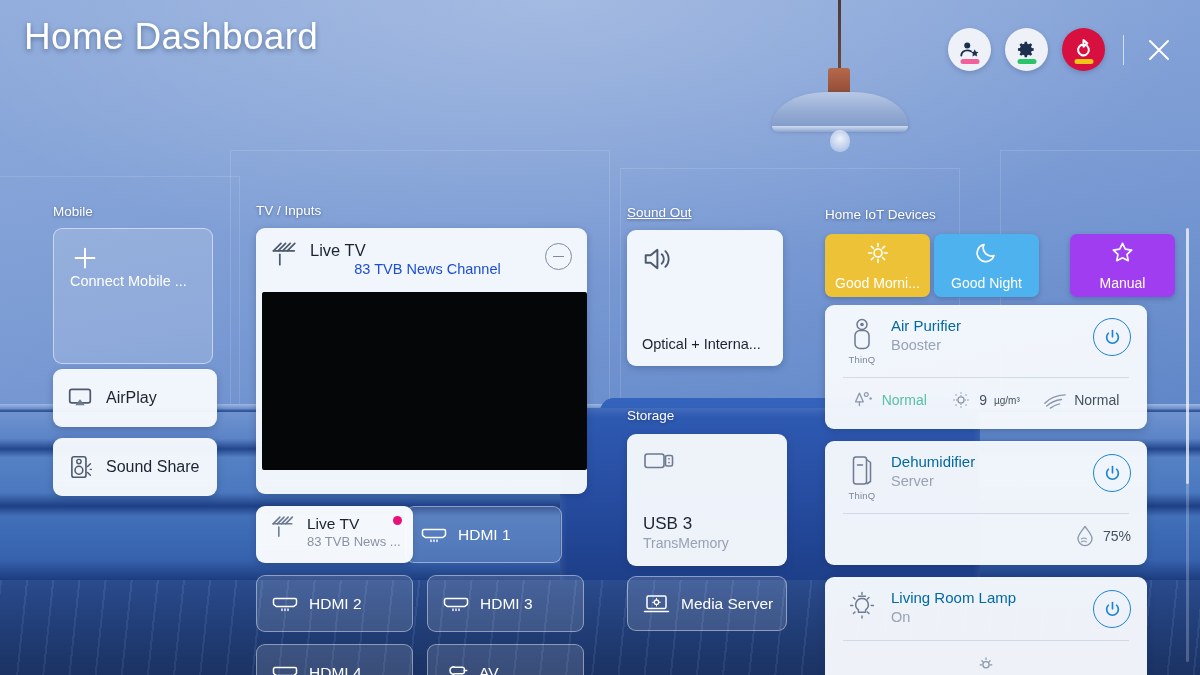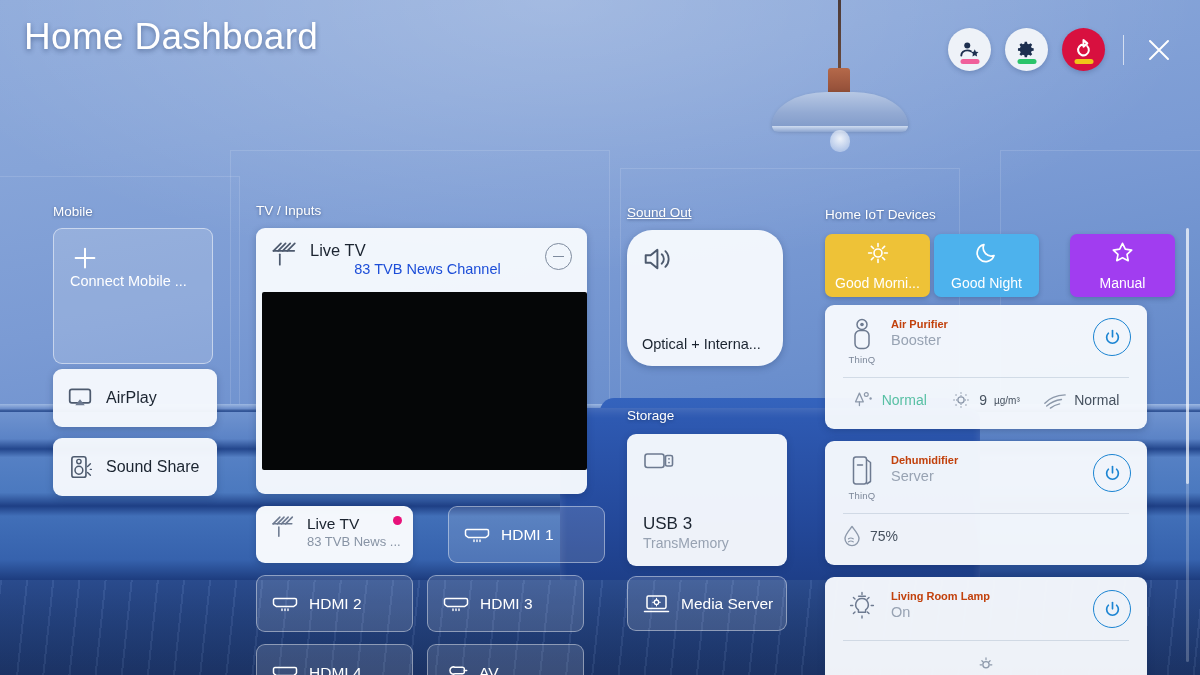--- a/index.html
+++ b/index.html
@@ -204,21 +204,21 @@
   .input-tile .sub { font-size: 13px; color: #8894a5; margin-top: 1px; }
   .dot-badge {
     position: absolute; right: 11px; top: 10px;
     width: 9px; height: 9px; border-radius: 50%; background: #e8117a;
   }
 
   
   #soundout-card {
     position: absolute; left: 627px; top: 230px; width: 156px; height: 136px;
     padding: 14px 15px;
-    display: flex; flex-direction: column; justify-content: space-between; border-radius: 25px;
+    display: flex; flex-direction: column; justify-content: space-between;
   }
   #soundout-card .label {
     font-size: 14.5px; color: #1b2430;
     white-space: nowrap; overflow: hidden;
   }
   #usb-card {
     position: absolute; left: 627px; top: 434px; width: 160px; height: 132px;
     padding: 15px 16px;
     display: flex; flex-direction: column; justify-content: space-between;
   }
@@ -249,21 +249,21 @@
   }
   .iot-head { display: flex; align-items: flex-start; }
   .iot-brandicon {
     width: 42px; display: flex; flex-direction: column; align-items: center;
     flex: none;
   }
   .iot-brandicon .thinq {
     font-size: 9.5px; color: #7c8799; margin-top: 2px; letter-spacing: 0.2px;
   }
   .iot-texts { margin-left: 8px; flex: 1; }
-  .iot-name { font-size: 11px; color: #c2410c; line-height: 1.12; font-weight: bold; }
+  .iot-name { font-size: 15px; color: #0369a1; line-height: 1.12; }
   .iot-mode { font-size: 14.5px; color: #98a3b3; margin-top: 2px; }
   .power-ring {
     width: 38px; height: 38px; border-radius: 50%;
     border: 1.7px solid #1b84d2;
     display: flex; align-items: center; justify-content: center;
     cursor: pointer; flex: none;
   }
   .iot-sep {
     height: 1px; background: rgba(140,158,182,0.3);
     margin: 0 2px;
@@ -409,21 +409,21 @@
       <path d="M2 8.5h18" stroke="#6d7a90" stroke-width="1.5" stroke-linecap="round"></path>
       <path d="M7.5 11.5v9" stroke="#6d7a90" stroke-width="1.5" stroke-linecap="round"></path>
     </svg>
     <div>
       <div>Live TV</div>
       <div class="sub">83 TVB News ...</div>
     </div>
     <span class="dot-badge"></span>
   </div>
 
-  <div class="tile-ghost input-tile" style="left:448px;top:506px;">
+  <div class="tile-ghost input-tile" style="left:405px;top:506px;">
     <svg width="26" height="20" viewBox="0 0 26 20">
       <path d="M3 4.5h20a1.5 1.5 0 011.5 1.5v3.6a1.5 1.5 0 01-.6 1.2l-2.3 1.7H4.4l-2.3-1.7a1.5 1.5 0 01-.6-1.2V6A1.5 1.5 0 013 4.5z" fill="none" stroke="#ffffff" stroke-width="1.5"></path>
       <path d="M10 15v1.6M13 15v1.6M16 15v1.6" stroke="#ffffff" stroke-width="1.4" stroke-linecap="round"></path>
     </svg>
     <span>HDMI 1</span>
   </div>
 
   <div class="tile-ghost input-tile" style="left:256px;top:575px;">
     <svg width="26" height="20" viewBox="0 0 26 20">
       <path d="M3 4.5h20a1.5 1.5 0 011.5 1.5v3.6a1.5 1.5 0 01-.6 1.2l-2.3 1.7H4.4l-2.3-1.7a1.5 1.5 0 01-.6-1.2V6A1.5 1.5 0 013 4.5z" fill="none" stroke="#ffffff" stroke-width="1.5"></path>
@@ -588,21 +588,21 @@
         <div class="iot-mode">Server</div>
       </div>
       <div class="power-ring">
         <svg width="19" height="19" viewBox="0 0 24 24">
           <path d="M12 3.2v8" stroke="#1b84d2" stroke-width="2.1" stroke-linecap="round"></path>
           <path d="M6.8 6.6a7.4 7.4 0 1010.4 0" fill="none" stroke="#1b84d2" stroke-width="2.1" stroke-linecap="round"></path>
         </svg>
       </div>
     </div>
     <div class="iot-sep" style="margin-top:12px;"></div>
-    <div class="iot-metrics" style="justify-content:flex-start;">
+    <div class="iot-metrics" style="justify-content:flex-end;">
       <div class="metric">
         <svg width="22" height="24" viewBox="0 0 22 24">
           <path d="M11 2.5C7.5 7 4 10.8 4 14.6a7 7 0 0014 0C18 10.8 14.5 7 11 2.5z" fill="none" stroke="#8d99ab" stroke-width="1.4" stroke-linejoin="round"></path>
           <path d="M7.5 14.8c1.6-1.1 3.1-1.1 4.7 0M7.5 17.8c1.6-1.1 3.1-1.1 4.7 0" fill="none" stroke="#8d99ab" stroke-width="1.2" stroke-linecap="round"></path>
         </svg>
         <span class="val">75%</span>
       </div>
     </div>
   </div>
 

